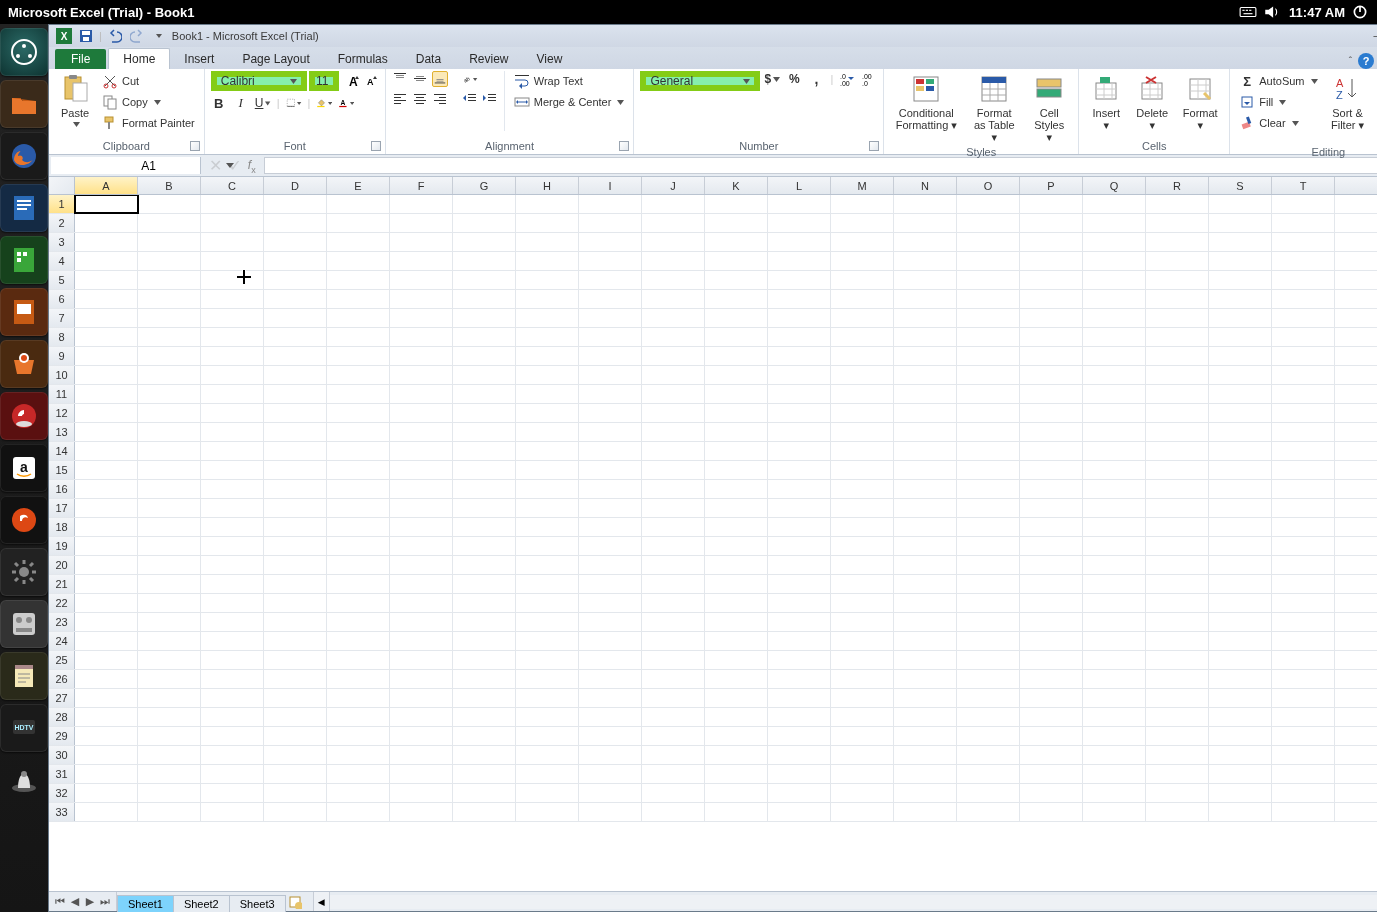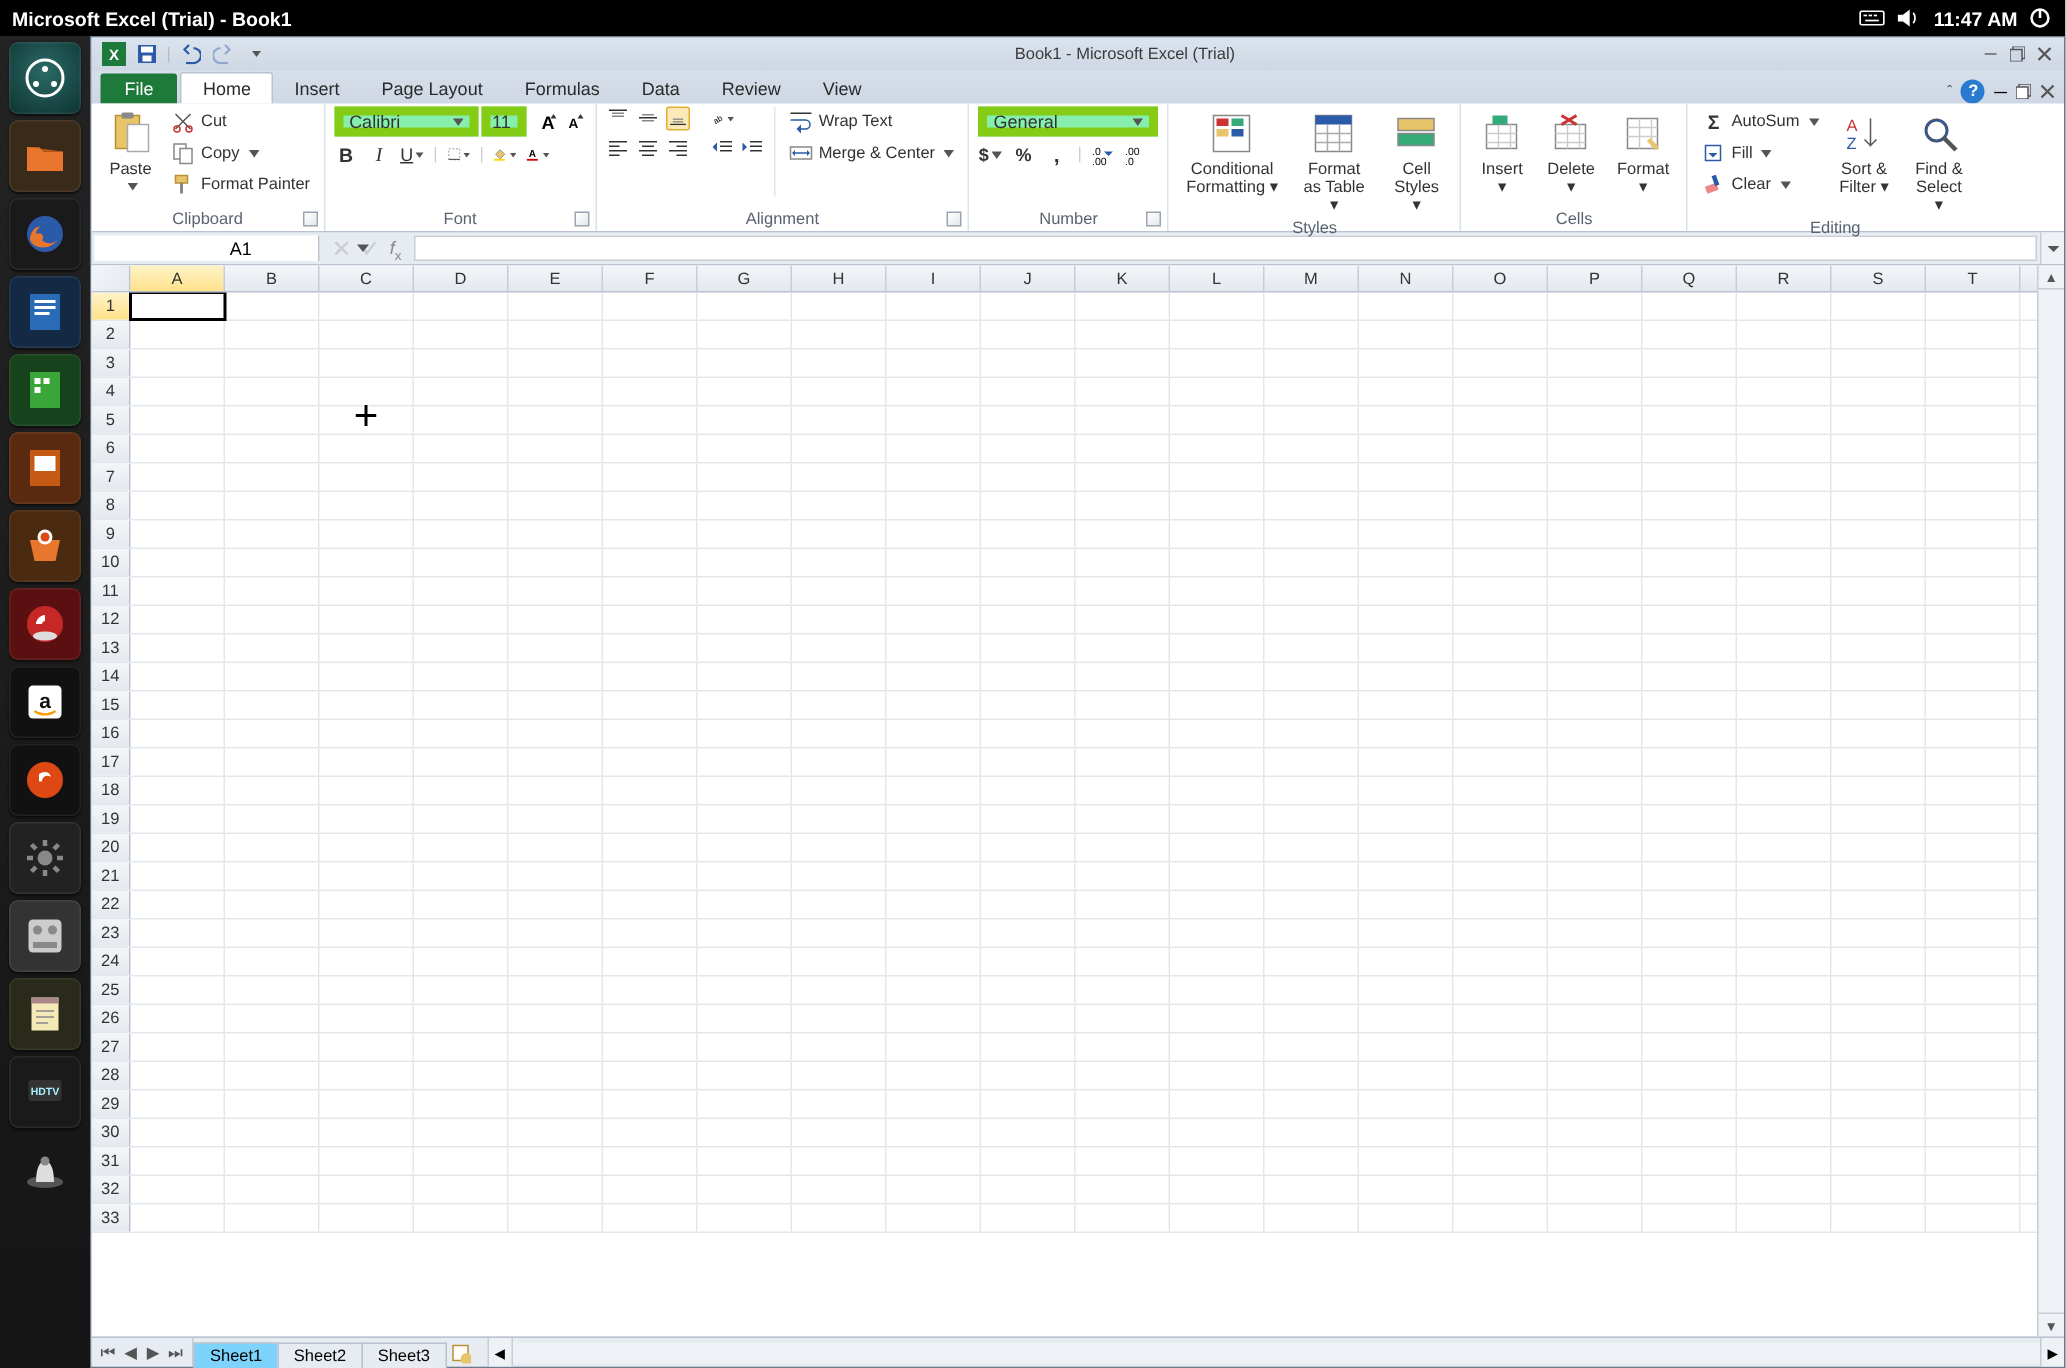--- a/index.html
+++ b/index.html
@@ -29,21 +29,21 @@
 .launcher .gear { background: #222; }
 .launcher .slider { background: #333; }
 .launcher .note { background: #2a2a1a; }
 .launcher .tv { background: #1a1a1a; }
 .launcher .hat { background: transparent; box-shadow:none; }
 
 .app { flex: 1; background: #cfd7e4; display: flex; flex-direction: column; border: 1px solid #6a7a8a; }
 
 
 .qat { height: 22px; background: linear-gradient(#dbe3ee,#cfd7e4); display: flex; align-items: center; padding: 0 6px; gap: 4px; font-size: 11px; color: #333; }
-.qat .title { flex: 1; text-align: center; color: #3a3a3a; }
+.qat .title { flex: 1; text-align: left; color: #3a3a3a; }
 .qat .icon-btn { width: 18px; height: 18px; display: inline-flex; align-items: center; justify-content: center; border-radius: 2px; }
 .qat .winbtn { width: 14px; height: 14px; color: #444; }
 
 
 .tabs { height: 22px; background: linear-gradient(#d6dee9,#cfd7e4); display: flex; align-items: flex-end; padding-left: 6px; font-size: 12px; }
 .tabs .tab { padding: 3px 14px 3px; color: #2a2a2a; cursor: default; }
 .tabs .tab.file { background: #1e7a3b; color: #fff; border-radius: 2px 2px 0 0; margin-right: 2px; padding: 3px 16px; }
 .tabs .tab.active { background: #fff; border: 1px solid #b9c3d0; border-bottom: none; border-radius: 2px 2px 0 0; }
 .tabs .right { margin-left: auto; display: flex; align-items: center; gap: 6px; padding-right: 6px; }
 .tabs .help { width: 16px; height: 16px; border-radius: 50%; background: #2a7bd0; color: #fff; font-size: 11px; display: inline-flex; align-items: center; justify-content: center; font-weight: bold; }
@@ -570,21 +570,21 @@
                   <path d="M0 1h7L3.5 6z" fill="#555"></path>
                 </svg>
               </div>
           </div>
         </div>
         <div class="label">Alignment</div>
         <div class="dl​g" style="position:absolute;right:4px;bottom:3px;width:10px;height:10px;border:1px solid #9aa4b0;background:linear-gradient(135deg,#fff,#e3e8ee)"></div>
       </div>
 
       <div class="group">
-        <div class="body" style="flex-direction:column;gap:4px">
+        <div class="body" style="flex-direction:row;gap:4px">
           <div class="font-combo" style="width:120px">
               <span>General</span>
               <span style="flex:1"></span>
               <svg class="dd" viewBox="0 0 7 7">
                 <path d="M0 1h7L3.5 6z" fill="#555"></path>
               </svg>
             </div>
           <div class="row" style="gap:6px">
             <span class="ico16">
                 <b style="font-size:12px">$</b>

